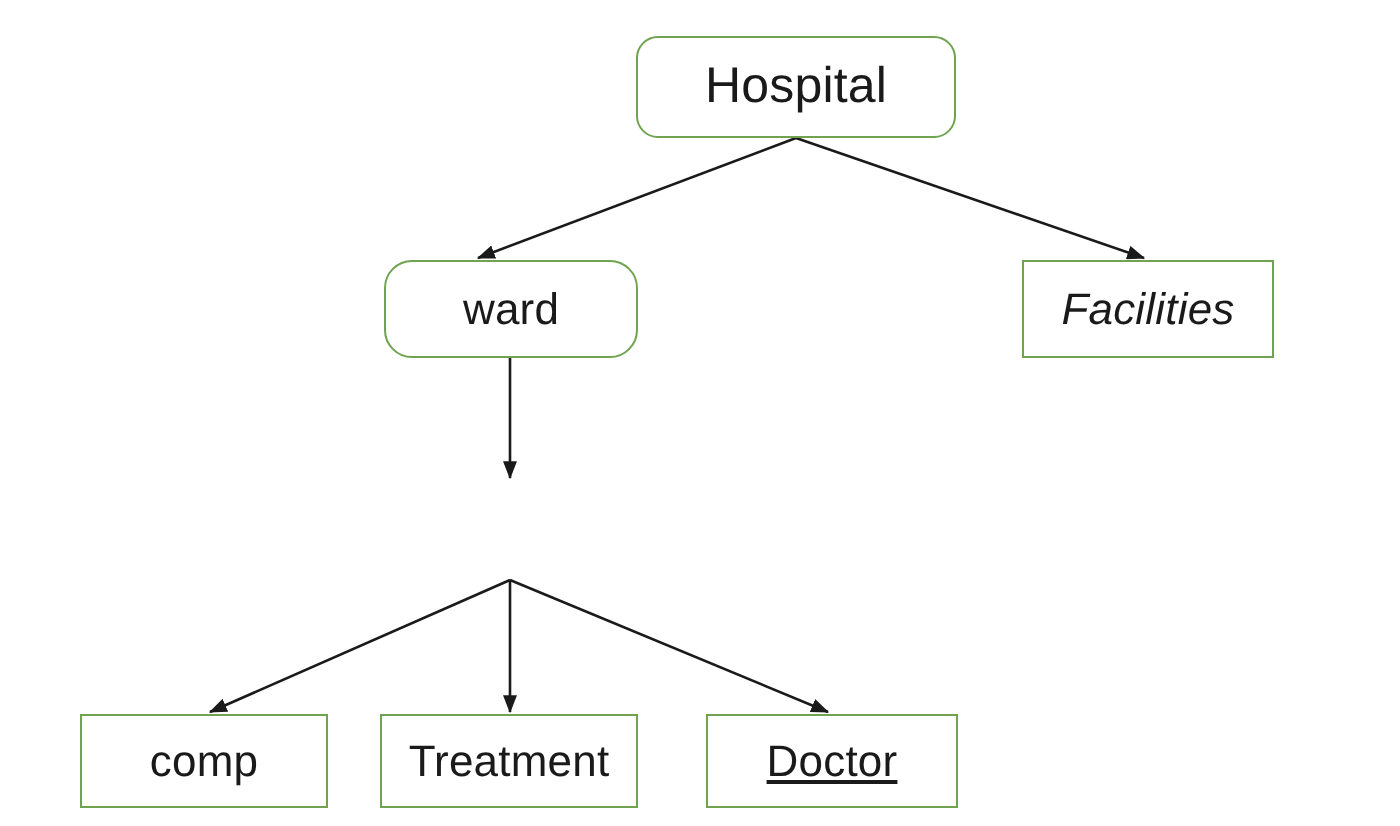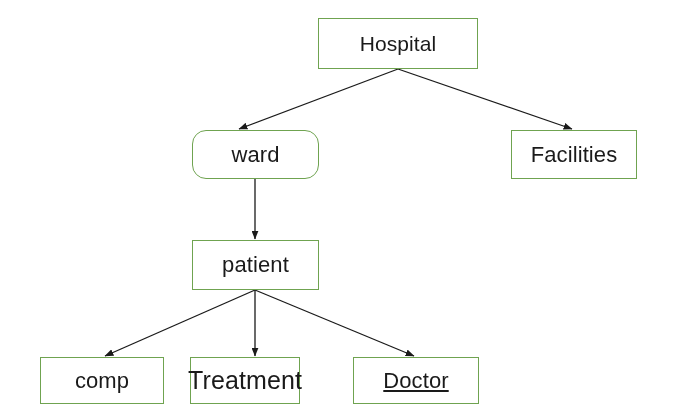--- a/index.html
+++ b/index.html
@@ -37,26 +37,26 @@
     font-family: "Liberation Sans", sans-serif;
     font-weight: 400;
     line-height: 1;
     white-space: nowrap;
     z-index: 2;
   }
   .node-label {
     display: block;
     letter-spacing: 0.1px;
   }
-  .n-hospital   { left: 318px; top: 18px;  width: 160px; height: 51px;  font-size: 21px; }
+  .n-hospital   { left: 318px; top: 18px;  width: 160px; height: 51px;  font-size: 25px; border-radius: 11px; }
   .n-ward       { left: 192px; top: 130px; width: 127px; height: 49px;  font-size: 22px; border-radius: 14px; }
-  .n-facilities { left: 511px; top: 130px; width: 126px; height: 49px;  font-size: 22px; }
+  .n-facilities { left: 511px; top: 130px; width: 126px; height: 49px;  font-size: 22px; font-style: italic; }
   .n-patient    { left: 192px; top: 240px; width: 127px; height: 50px;  font-size: 22px; }
   .n-comp       { left: 40px;  top: 357px; width: 124px; height: 47px;  font-size: 22px; justify-content: center; }
-  .n-treatment  { left: 190px; top: 357px; width: 110px; height: 47px;  font-size: 25px; justify-content: center; }
+  .n-treatment  { left: 190px; top: 357px; width: 129px; height: 47px;  font-size: 22px; justify-content: center; }
   .n-doctor     { left: 353px; top: 357px; width: 126px; height: 47px;  font-size: 22px; text-decoration: underline; }
 </style>
 </head>
 <body>
 
 <div id="canvas">
 
   <svg id="edges" viewBox="0 0 700 413" width="700" height="413" xmlns="http://www.w3.org/2000/svg">
     <defs>
       <marker id="arrowhead" markerWidth="9" markerHeight="7" refX="8.4" refY="3.5" orient="auto" markerUnits="userSpaceOnUse">
@@ -76,23 +76,20 @@
   </div>
 
   <div class="node n-ward">
     <span class="node-label">ward</span>
   </div>
 
   <div class="node n-facilities">
     <span class="node-label">Facilities</span>
   </div>
 
-  <div class="node n-patient">
-    <span class="node-label">patient</span>
-  </div>
 
   <div class="node n-comp">
     <span class="node-label">comp</span>
   </div>
 
   <div class="node n-treatment">
     <span class="node-label">Treatment</span>
   </div>
 
   <div class="node n-doctor">

